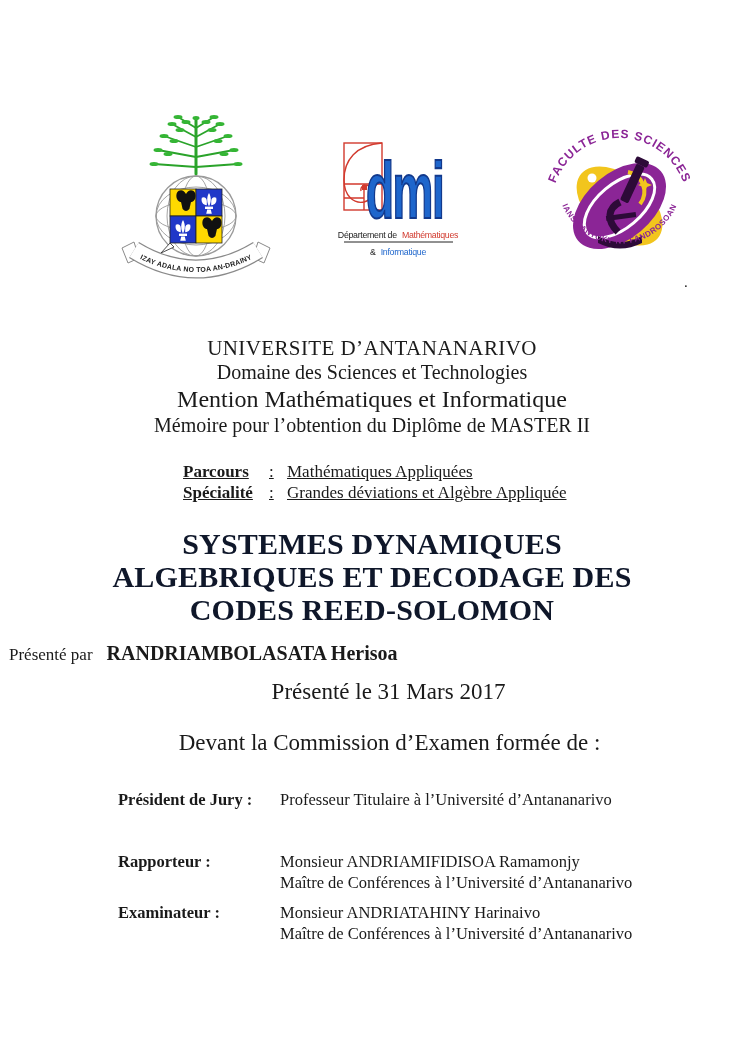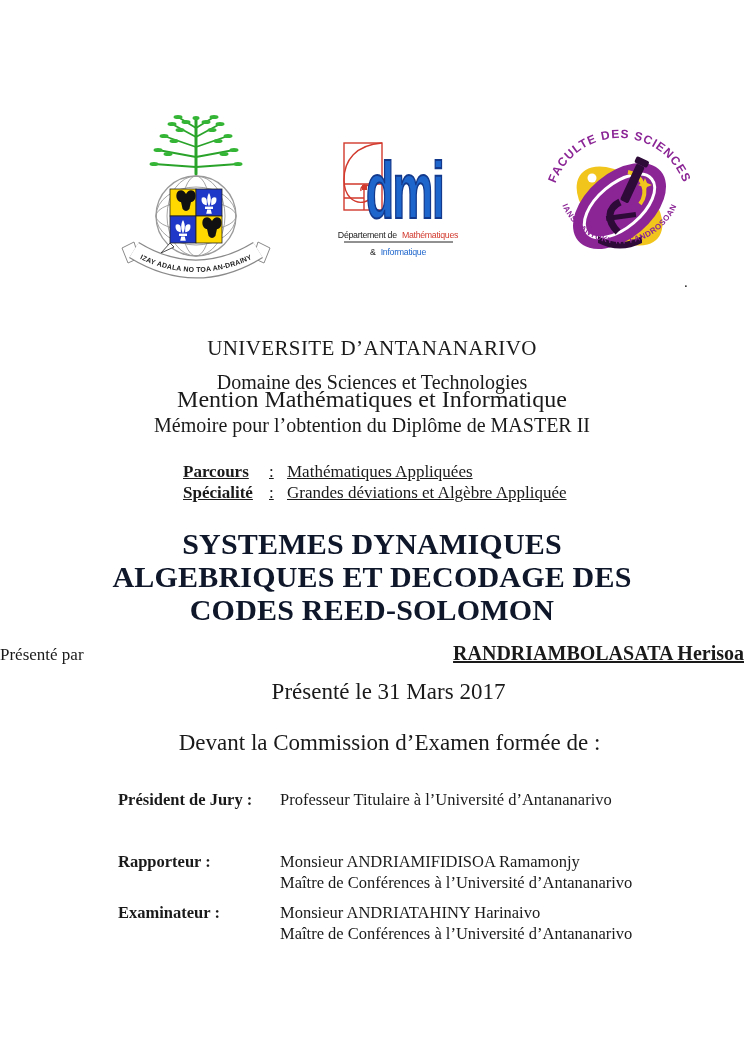--- a/index.html
+++ b/index.html
@@ -10,37 +10,37 @@
   .abs-center{position:absolute;left:0;right:0;text-align:center;}
 
   
   .logo-univ{position:absolute;left:114px;top:112px;width:164px;height:172px;}
   .logo-dmi{position:absolute;left:336px;top:134px;width:125px;height:135px;}
   .logo-fac{position:absolute;left:542px;top:120px;width:155px;height:168px;}
   .stray-dot{position:absolute;left:684px;top:274px;font-size:15px;color:#222;}
 
   
   .t-univ{top:336px;font-size:21px;letter-spacing:.4px;}
-  .t-domain{top:371px;font-size:20px;}
+  .t-domain{top:361px;font-size:20px;}
   .t-mention{top:386px;font-size:24px;}
   .t-memoire{top:414px;font-size:20px;}
   .t-memoire b{font-weight:normal;}
 
   
   .program{position:absolute;top:461px;left:183px;font-size:17px;line-height:21px;text-decoration:underline;}
   .program-row{display:grid;grid-template-columns:86px 18px auto;}
   .program-label{font-weight:bold;}
 
   
   .title{top:527px;color:#0f172a;font-weight:bold;font-size:30px;line-height:33px;letter-spacing:.2px;}
 
   
-  .presented{position:absolute;top:642px;left:0;right:0;display:flex;justify-content:space-between;align-items:baseline;gap:14px;}
+  .presented{position:absolute;top:642px;left:0;right:0;display:flex;justify-content:flex-start;align-items:baseline;gap:14px;padding-left:9px;}
   .presented-label{font-size:17px;}
-  .presented-name{font-size:20px;font-weight:bold;text-decoration:underline;}
+  .presented-name{font-size:20px;font-weight:bold;}
   .t-date{top:679px;font-size:23px;padding-left:33px;}
   .t-commission{top:730px;font-size:23px;padding-left:35px;}
 
   
   .jury-row{position:absolute;left:118px;right:36px;display:grid;grid-template-columns:162px auto;font-size:16.5px;line-height:21px;}
   .jury-row-0{top:789px;}
   .jury-row-1{top:851px;}
   .jury-row-2{top:902px;}
   .jury-role{font-weight:bold;}
 </style>

